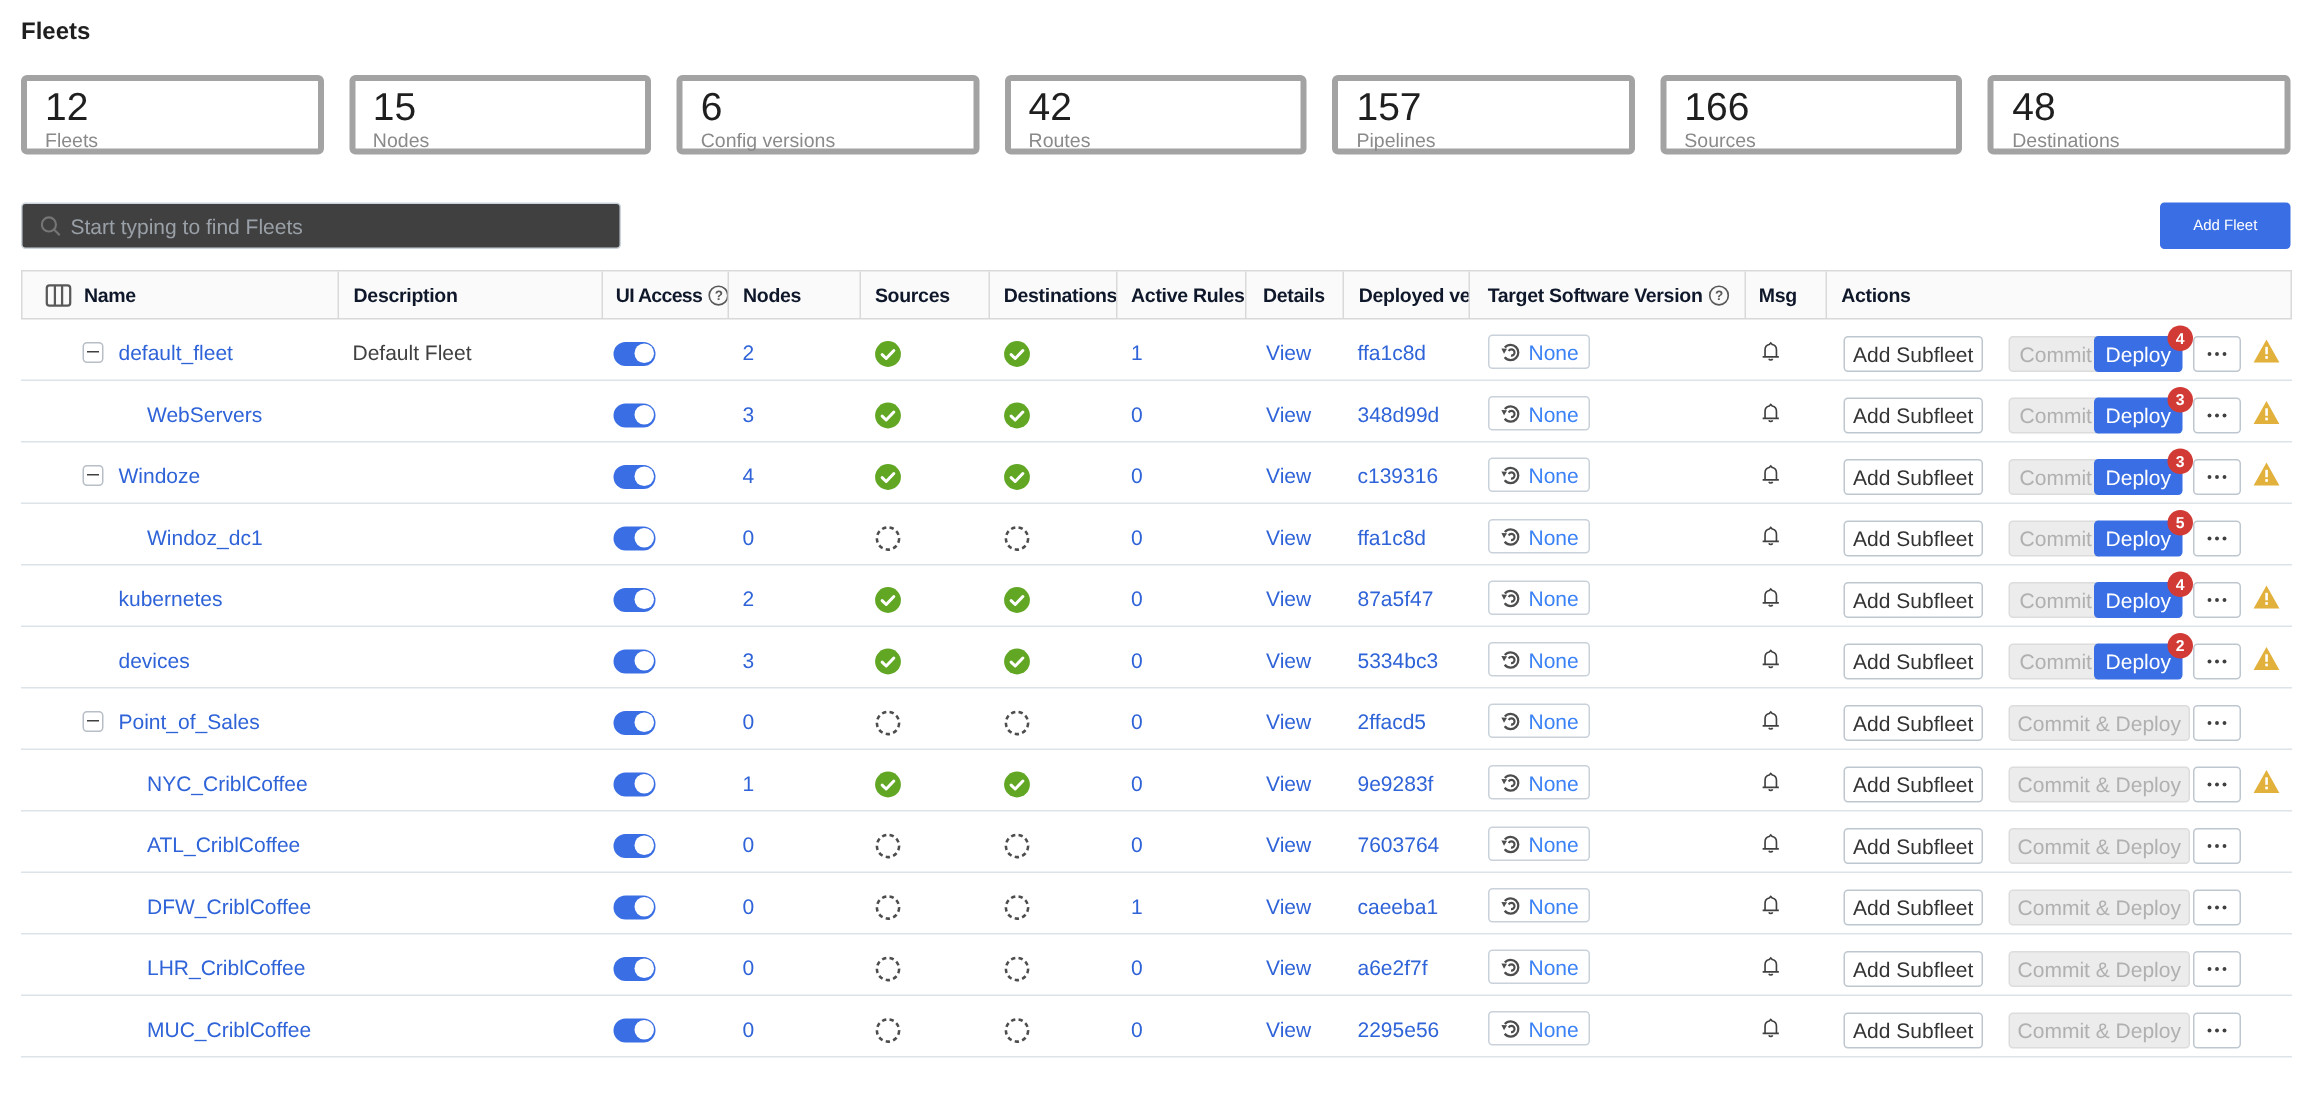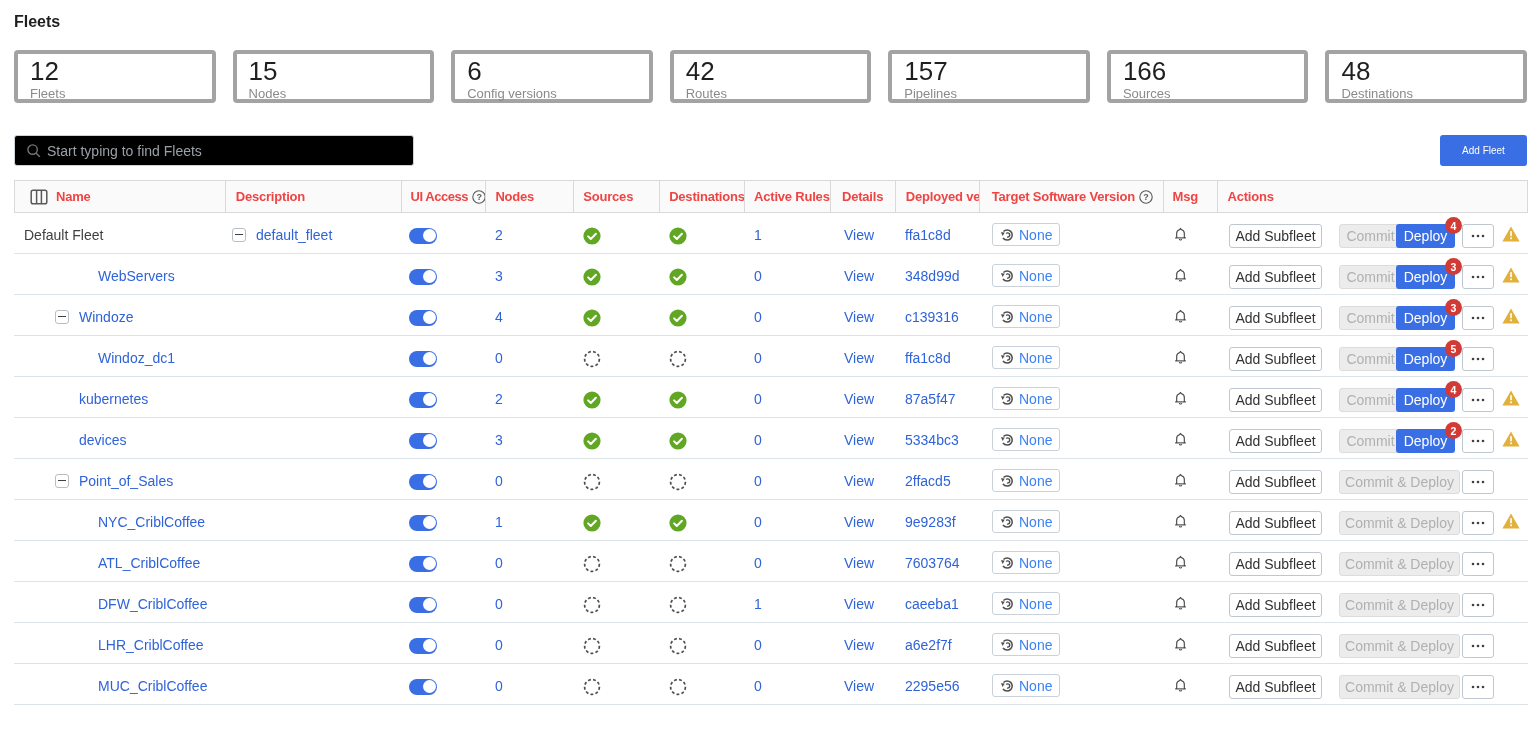--- a/index.html
+++ b/index.html
@@ -1,27 +1,27 @@
 <!DOCTYPE html>
 <html><head><meta charset="utf-8">
 <style>
 * { margin:0; padding:0; box-sizing:border-box; }
 html,body { width:1540px; height:732px; background:#fff; font-family:"Liberation Sans",sans-serif; overflow:hidden; }
 .title { position:absolute; left:14px; top:13px; font-size:16px; font-weight:700; color:#1f1f1f; }
 .cards { position:absolute; left:14px; top:50px; width:1513px; display:flex; gap:17px; }
 .card { flex:1; height:53px; border:4px solid #a3a3a3; border-radius:4px; padding:2px 0 0 12px; }
 .card .num { font-size:26px; color:#1f1f1f; line-height:30px; }
 .card .lbl { font-size:13px; color:#8a8a8a; line-height:15px; }
-.search { position:absolute; left:14px; top:135px; width:400px; height:31px; background:#000000; border:1px solid #ccd4db; border-radius:3px; display:flex; align-items:center; padding-left:12px; }
+.search { position:absolute; left:14px; top:135px; width:400px; height:31px; background:#404040; border:1px solid #ccd4db; border-radius:3px; display:flex; align-items:center; padding-left:12px; }
 .search svg { margin-right:6px; }
 .search span { font-size:14px; color:#9aa0a7; }
 .addfleet { position:absolute; left:1440px; top:135px; width:87px; height:31px; background:#3a6ee4; border-radius:3px; color:#fff; font-size:10px; display:flex; align-items:center; justify-content:center; }
 .table { position:absolute; left:14px; top:180px; width:1514px; }
 .thead { display:flex; height:33px; background:#fafafa; border:1px solid #d9d9d9; }
-.th { border-right:1px solid #d9d9d9; display:flex; align-items:center; font-size:13px; letter-spacing:-0.2px; font-weight:700; color:#ef4444; white-space:nowrap; overflow:hidden; padding-left:9px; }
+.th { border-right:1px solid #d9d9d9; display:flex; align-items:center; font-size:13px; letter-spacing:-0.2px; font-weight:700; color:#0f172a; white-space:nowrap; overflow:hidden; padding-left:9px; }
 .th:last-child { border-right:none; }
 .th svg { flex:none; }
 .th .qm { margin-left:4px; display:flex; flex:none; }
 .c1 { width:211px; } .c2 { width:177px; } .c3 { width:84px;text-align:right; } .c4 { width:88px; }
 .c5 { width:86px; } .c6 { width:85px; } .c7 { width:86px; } .c8 { width:65px; }
 .c9 { width:84px; } .c10 { width:184px; } .c11 { width:55px; } .c12 { width:309px; }
 .th.c1 { padding-left:15px; } .th.c1 span.t { margin-left:8px; }
 .th.c2 { padding-left:10px; } .th.c3 { padding-left:8px; letter-spacing:-0.45px; } .th.c8 { padding-left:11px; } .th.c9 { padding-left:10px; } .th.c10 { padding-left:12px; }
 .tr { display:flex; height:41px; border-bottom:1px solid #dce3e9; }
 .td { display:flex; align-items:center; font-size:14px; color:#404040; white-space:nowrap; overflow:hidden; padding-left:9px; padding-top:3px; }
@@ -117,29 +117,29 @@
 <div class="th c10">Target Software Version<span class="qm">
           <svg width="14" height="14" viewBox="0 0 14 14">
             <circle cx="7" cy="7" r="6.2" fill="none" stroke="#595959" stroke-width="1.1"></circle>
             <text x="7" y="10.2" text-anchor="middle" font-size="9" font-family="Liberation Sans" fill="#595959">?</text>
           </svg>
         </span></div>
 <div class="th c11">Msg</div>
 <div class="th c12">Actions</div>
 </div>
 <div class="tr">
-<div class="td c2">Default Fleet</div>
 <div class="td c1">
         <div class="namebox exp">
           <span class="minus">
             <span></span>
           </span>
           <a class="lnk">default_fleet</a>
         </div>
       </div>
+<div class="td c2">Default Fleet</div>
 <div class="td c3">
         <span class="toggle">
           <span class="knob"></span>
         </span>
       </div>
 <div class="td c4">
         <a class="lnk">2</a>
       </div>
 <div class="td c5">
         <svg width="18" height="18" viewBox="0 0 18 18">

